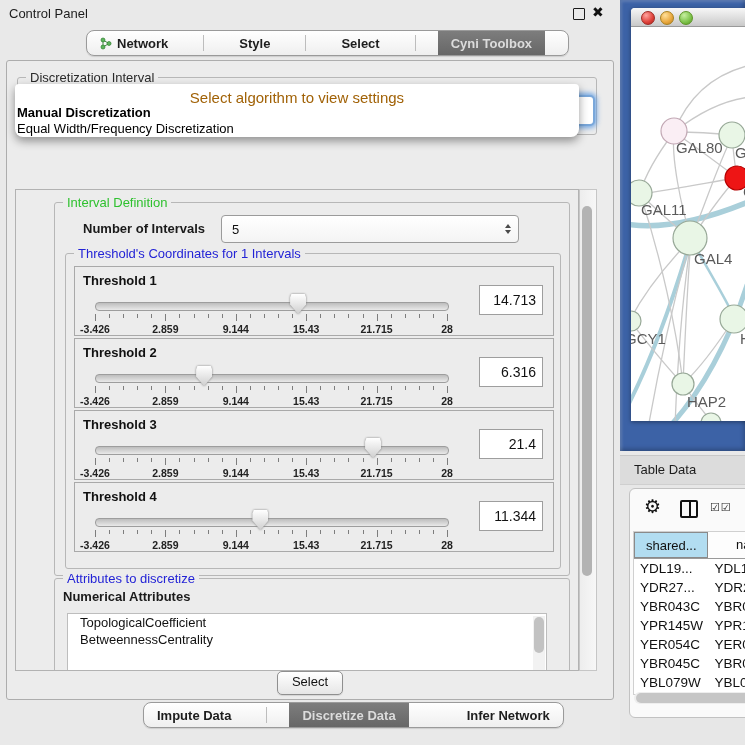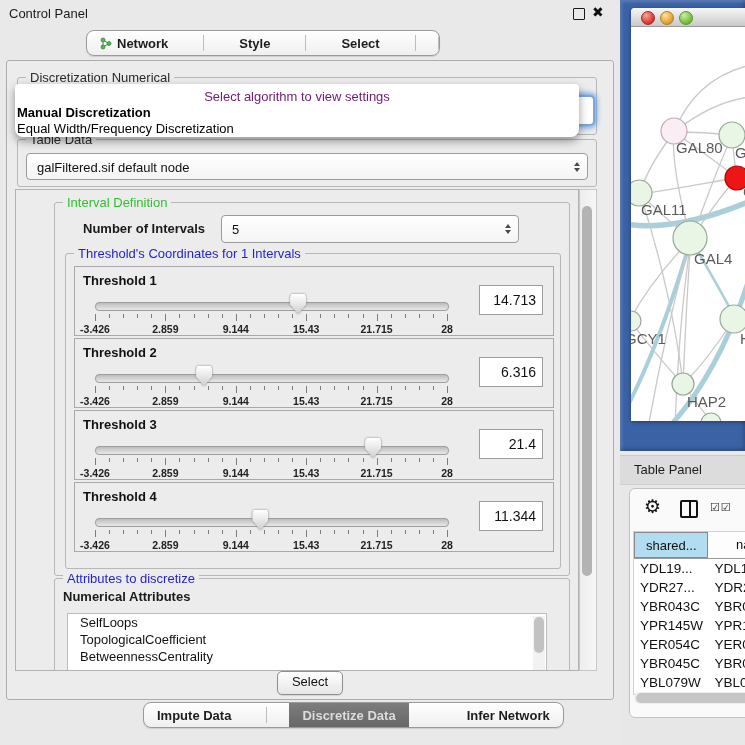--- a/index.html
+++ b/index.html
@@ -39,21 +39,21 @@
   .spin{position:absolute;right:7px;top:50%;transform:translateY(-50%);display:flex;flex-direction:column;gap:2px;}
   .spin i{display:block;width:0;height:0;border-left:3.5px solid transparent;border-right:3.5px solid transparent;}
   .spin .up{border-bottom:4.5px solid #4a4a4a;}
   .spin .dn{border-top:4.5px solid #4a4a4a;}
 
   
   #focus-combo{position:absolute;left:18px;top:34px;width:566px;height:27px;border-radius:5px;background:#fff;
                border:2px solid #79a7da;box-shadow:0 0 5px 2px rgba(96,156,226,0.85);}
   #algo-popup{position:absolute;left:8px;top:23px;width:564px;height:53px;background:#ffffff;
               border-radius:4px 4px 8px 8px;box-shadow:0 4px 10px rgba(0,0,0,0.40);z-index:30;}
-  #algo-popup .hint{position:absolute;left:0;right:0;top:5px;text-align:center;color:#701a75;font-size:13px;}
+  #algo-popup .hint{position:absolute;left:0;right:0;top:5px;text-align:center;color:#a16207;font-size:15px;}
   #algo-popup .opt1{position:absolute;left:2px;top:21px;font-weight:bold;color:#000;font-size:13px;}
   #algo-popup .opt2{position:absolute;left:2px;top:37px;color:#000;font-size:13px;}
 
   
   #viewport{position:absolute;left:8px;top:128px;width:562px;height:480px;border:1px solid #b2b2b2;
             background:#ececec;overflow:hidden;}
   #vscroll{position:absolute;left:572px;top:128px;width:16px;height:480px;border:1px solid #c6c6c6;
            background:linear-gradient(90deg,#ededed,#f7f7f7);}
   #vscroll .thumb-v{position:absolute;left:2px;top:16px;width:10px;height:370px;border-radius:5px;background:#b3b3b3;}
 
@@ -141,46 +141,39 @@
       </div>
       <span class="seg-sep"></span>
       <div class="seg-tab">
         <span>Style</span>
       </div>
       <span class="seg-sep"></span>
       <div class="seg-tab">
         <span>Select</span>
       </div>
       <span class="seg-sep"></span>
+      <div class="seg-tab selected">
+        <span>Cyni Toolbox</span>
+      </div>
       <span class="seg-sep"></span>
     </div>
 
   <div id="content-panel">
 
     <div class="group" style="left:10px;top:16px;width:578px;height:56px;">
-      <span class="group-title">Discretization Numerical</span>
+      <span class="group-title">Discretization Interval</span>
     </div>
     <div id="focus-combo"></div>
 
     <div id="algo-popup">
       <div class="hint">Select algorithm to view settings</div>
       <div class="opt1">Manual Discretization</div>
       <div class="opt2">Equal Width/Frequency Discretization</div>
     </div>
 
-    <div class="group" style="left:10px;top:78px;width:578px;height:46px;">
-      <span class="group-title">Table Data</span>
-      <div class="combo" style="left:8px;top:13px;width:560px;height:25px;">
-        <span class="cval">galFiltered.sif default node</span>
-        <span class="spin">
-            <i class="up"></i>
-            <i class="dn"></i>
-          </span>
-      </div>
-    </div>
 
     <div id="viewport">
       <div class="group" style="left:38px;top:12px;width:514px;height:372px;">
         <span class="group-title green">Interval Definition</span>
 
         <span style="position:absolute;left:28px;top:18px;font-weight:bold;">Number of Intervals</span>
         <div class="combo" style="left:166px;top:12px;width:296px;height:26px;">
           <span class="cval">5</span>
           <span class="spin">
               <i class="up"></i>
@@ -361,21 +354,20 @@
               </div>
             </div>
         </div>
       </div>
 
       <div class="group" style="left:38px;top:388px;width:514px;height:150px;">
         <span class="group-title blue">Attributes to discretize</span>
         <span style="position:absolute;left:8px;top:10px;font-weight:bold;">Numerical Attributes</span>
         <div id="attr-list">
           <div id="attr-items">
-              <div class="item">SelfLoops</div>
               <div class="item">TopologicalCoefficient</div>
               <div class="item">BetweennessCentrality</div>
             </div>
           <div id="attr-scroll">
               <span class="thumb-v"></span>
             </div>
         </div>
       </div>
     </div>
 
@@ -452,21 +444,21 @@
           <text x="109" y="317" font-size="15" fill="#5a5a5a" font-family="Liberation Sans, sans-serif">H</text>
           <circle cx="52" cy="357" r="11" fill="#e9f6e6" stroke="#97a897" stroke-width="1.2"></circle>
           <text x="56" y="380" font-size="15" fill="#5a5a5a" font-family="Liberation Sans, sans-serif">HAP2</text>
           <circle cx="80" cy="396" r="10" fill="#e9f6e6" stroke="#97a897" stroke-width="1.2"></circle>
         </svg>
     </div>
   </div>
 </div>
 
 <div id="table-panel-bar">
-  <span class="title">Table Panel</span>
+  <span class="title">Table Data</span>
 </div>
 
 <div id="table-box">
   <div id="tb-toolbar">
     <span id="gear-icon">⚙</span>
     <span id="split-icon">
         <i></i>
       </span>
     <span id="checks-icon">☑☑</span>
   </div>

